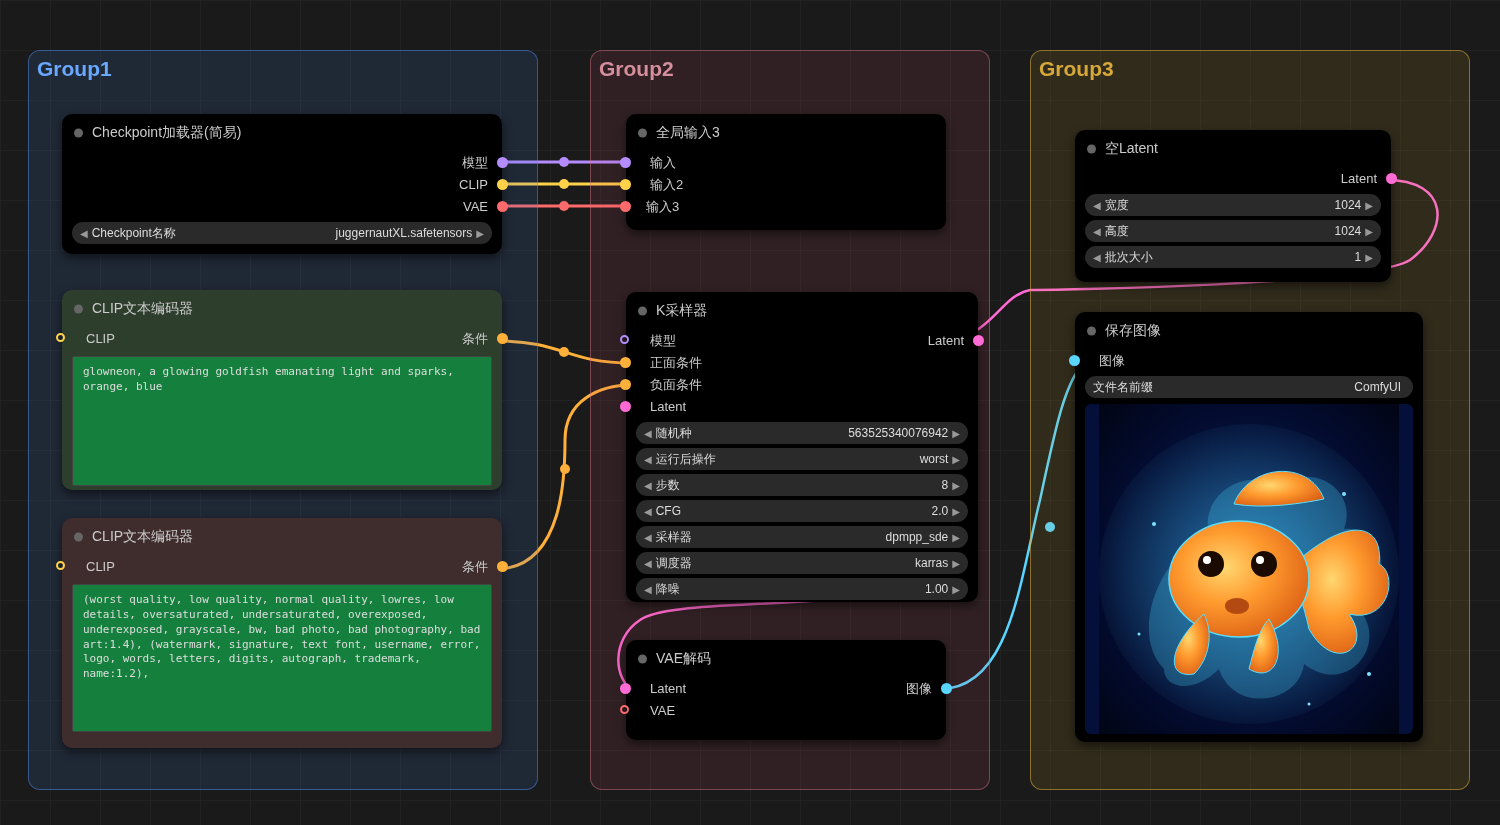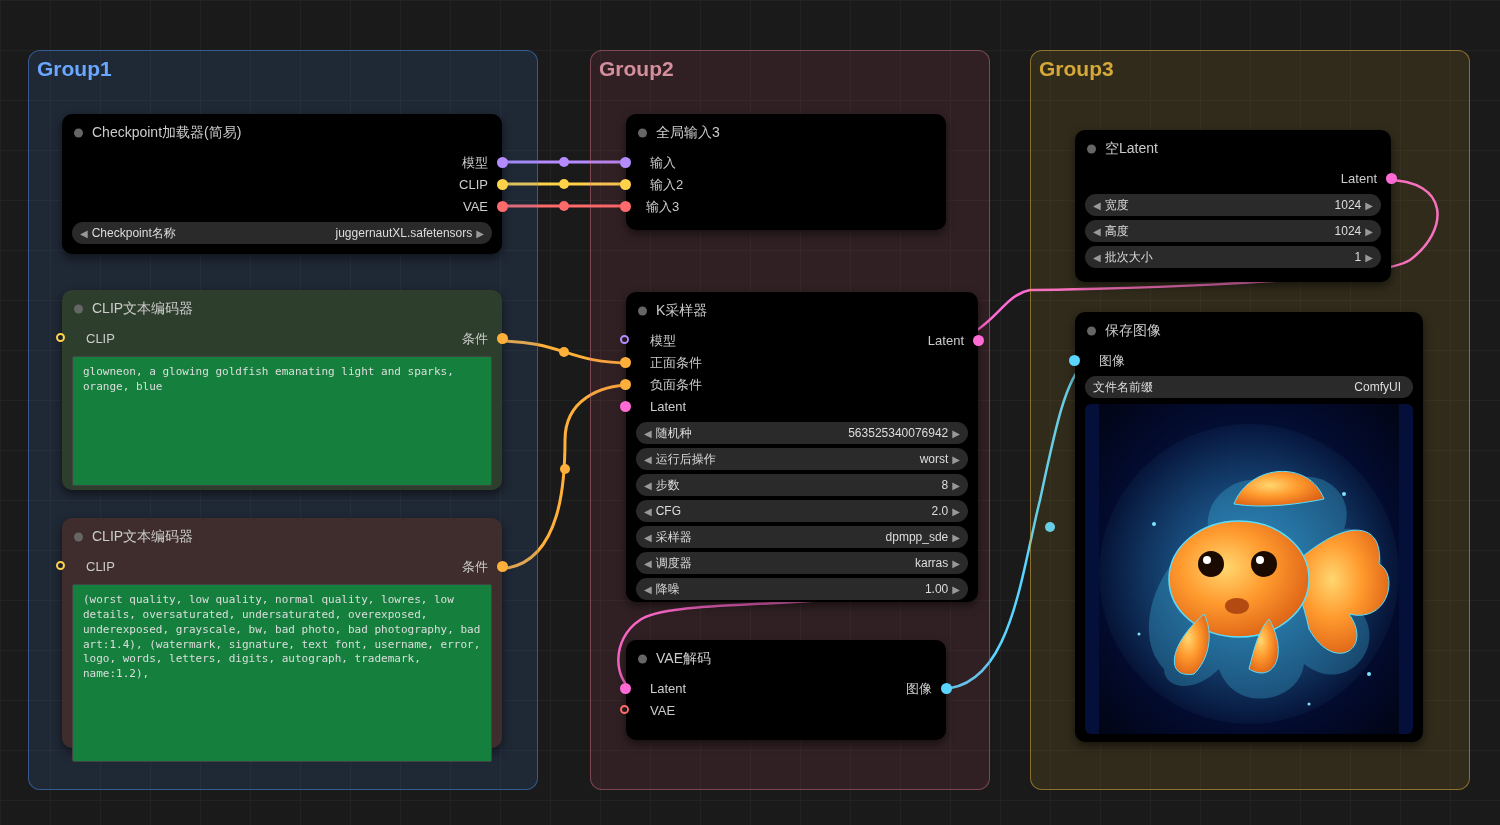--- a/index.html
+++ b/index.html
@@ -195,21 +195,21 @@
 <div class="node maroon" style="left:62px; top:518px; width:440px; height:230px;">
   <div class="node-header">CLIP文本编码器</div>
   <div style="position:relative;height:22px;">
     <div class="port-row left" style="position:absolute;left:0;">
       <span class="port-dot ring" style="border-color:#ffd24a"></span><span style="margin-left:10px">CLIP</span>
     </div>
     <div class="port-row right" style="position:absolute;right:0;">
       <span>条件</span><span class="port-dot" style="background:#ffb03a"></span>
     </div>
   </div>
-  <div class="text-box" style="height:178px">(worst quality, low quality, normal quality, lowres, low details, oversaturated, undersaturated, overexposed, underexposed, grayscale, bw, bad photo, bad photography, bad art:1.4), (watermark, signature, text font, username, error, logo, words, letters, digits, autograph, trademark, name:1.2),</div>
+  <div class="text-box" style="height:148px">(worst quality, low quality, normal quality, lowres, low details, oversaturated, undersaturated, overexposed, underexposed, grayscale, bw, bad photo, bad photography, bad art:1.4), (watermark, signature, text font, username, error, logo, words, letters, digits, autograph, trademark, name:1.2),</div>
 </div>
 
 <div class="node" style="left:626px; top:114px; width:320px; height:116px;">
   <div class="node-header">全局输入3</div>
   <div class="port-row left"><span class="port-dot" style="background:#b58cff"></span><span style="margin-left:10px">输入</span></div>
   <div class="port-row left"><span class="port-dot" style="background:#ffd24a"></span><span style="margin-left:10px">输入2</span></div>
   <div class="port-row left"><span class="port-dot" style="background:#ff6a6a"></span><span style="margin-left:6px">输入3</span></div>
 </div>
 
 <div class="node" style="left:626px; top:292px; width:352px; height:310px;">

